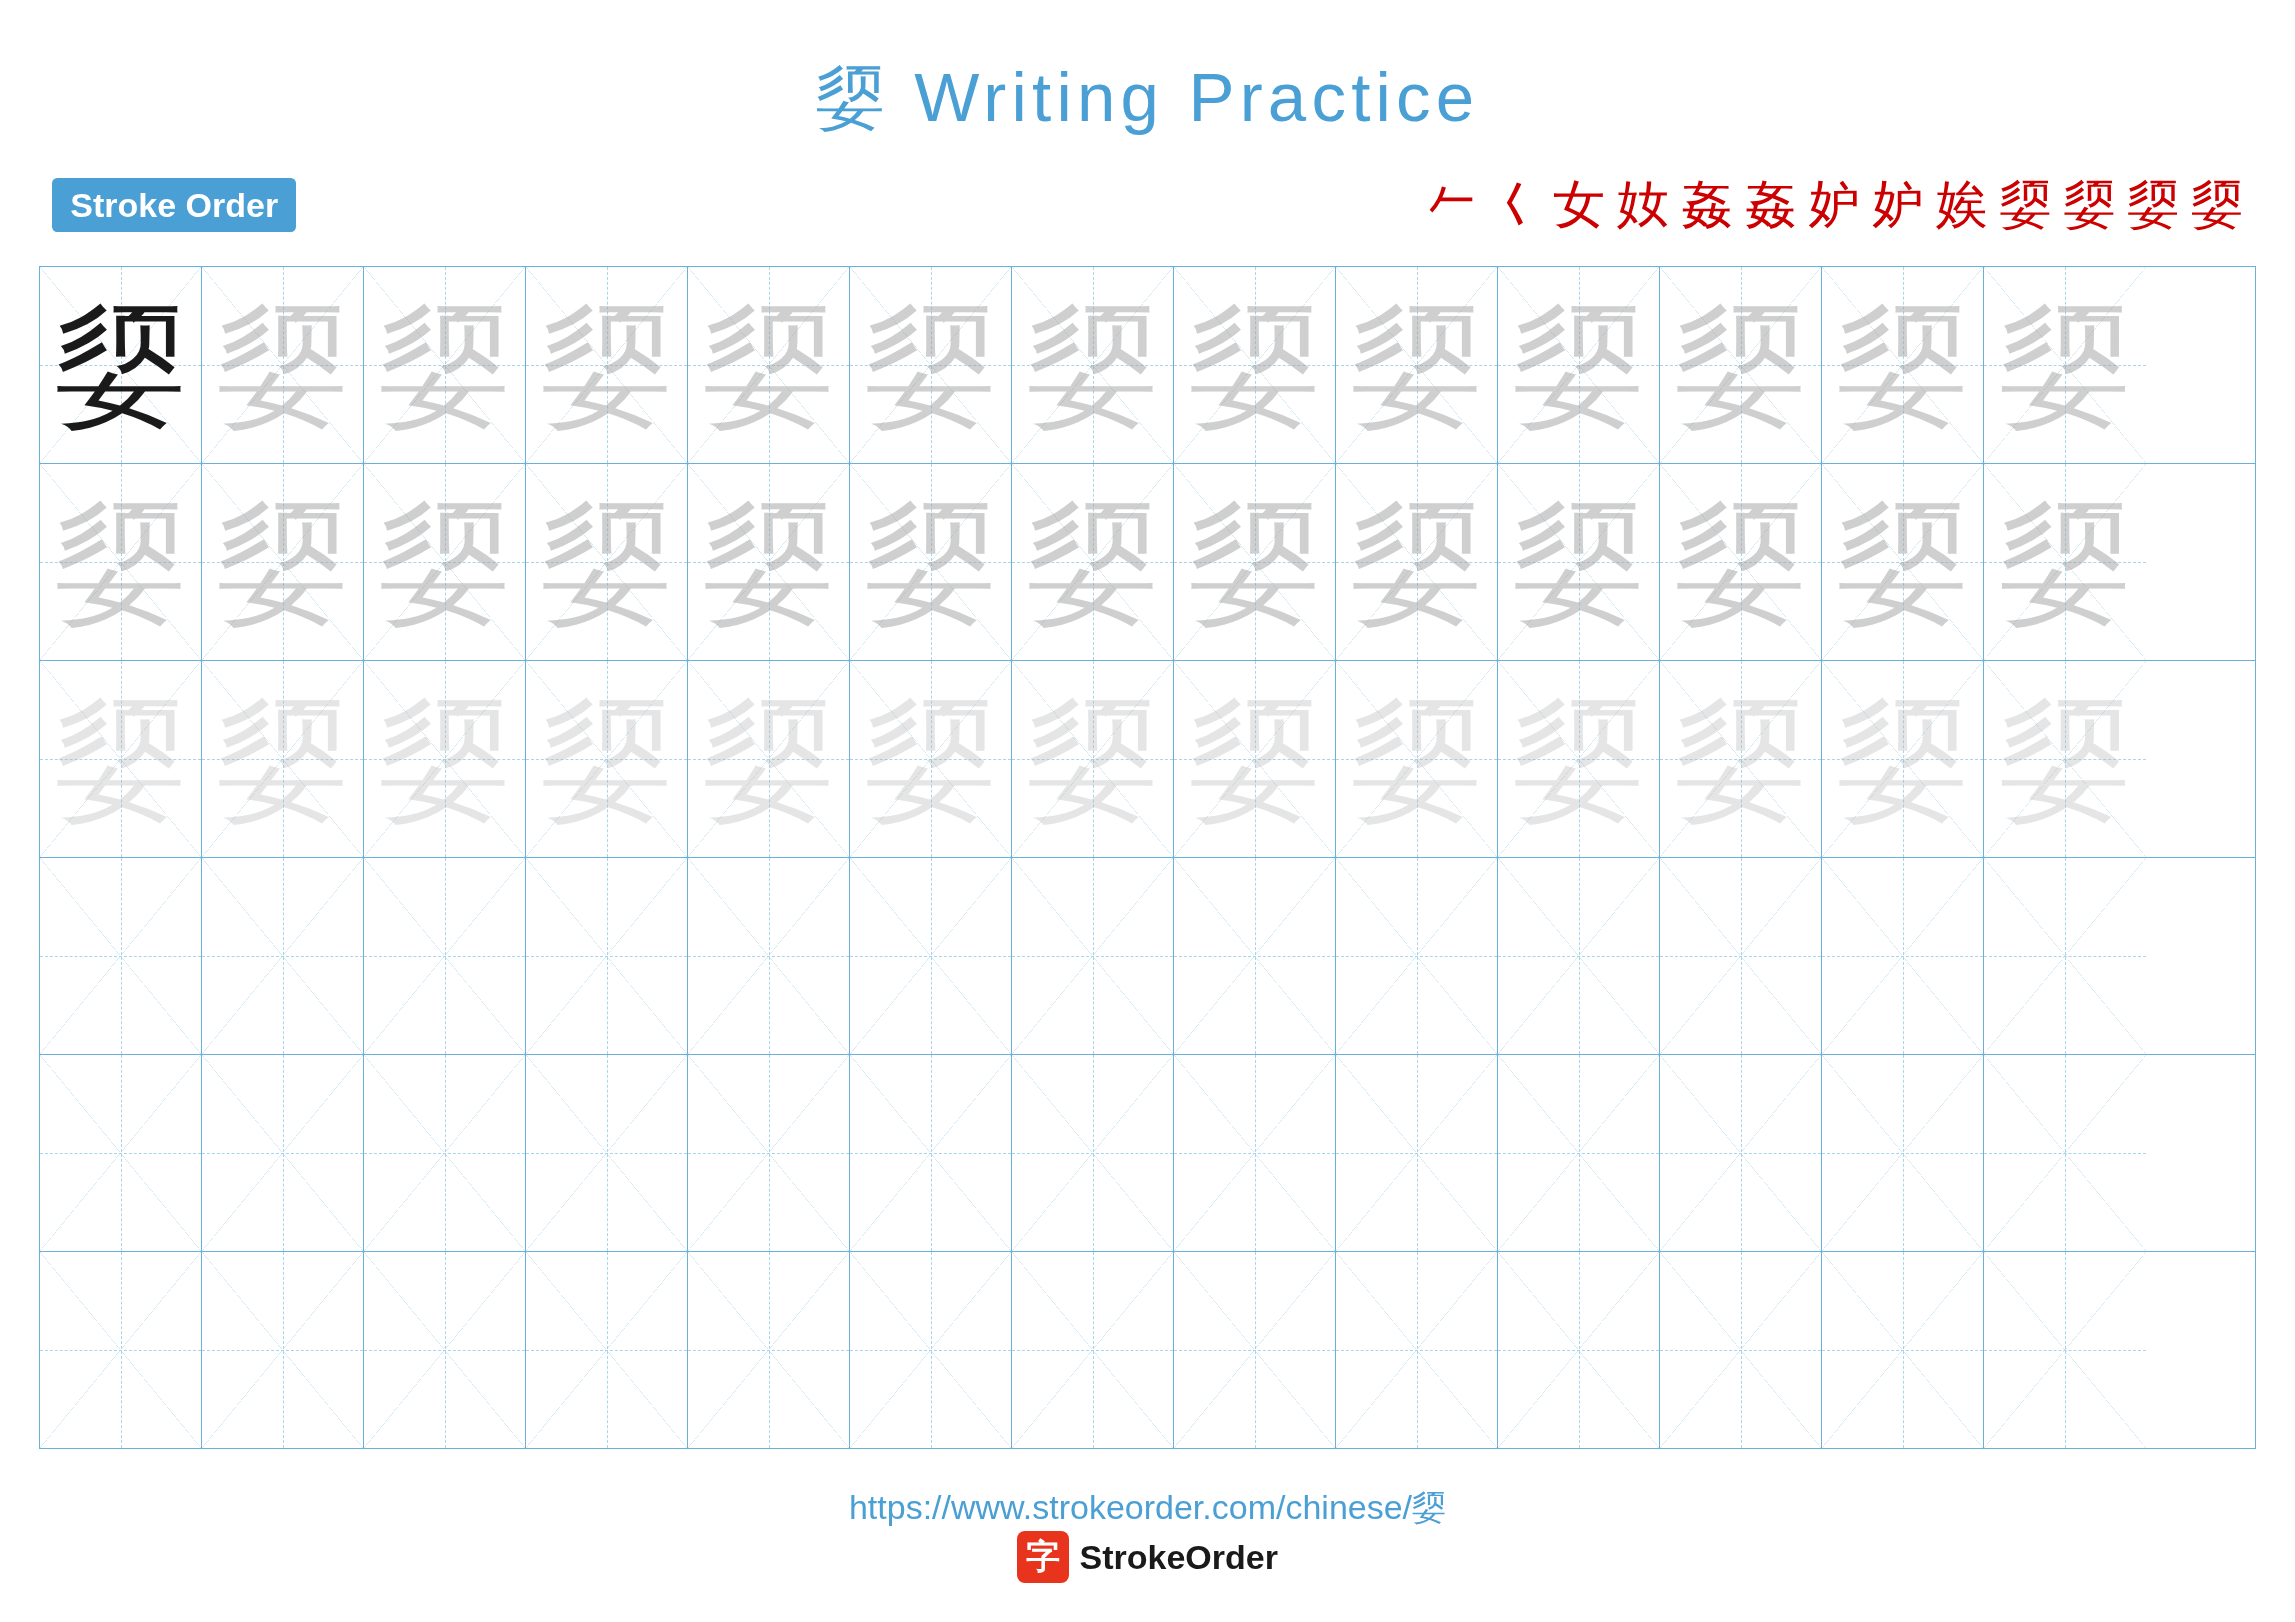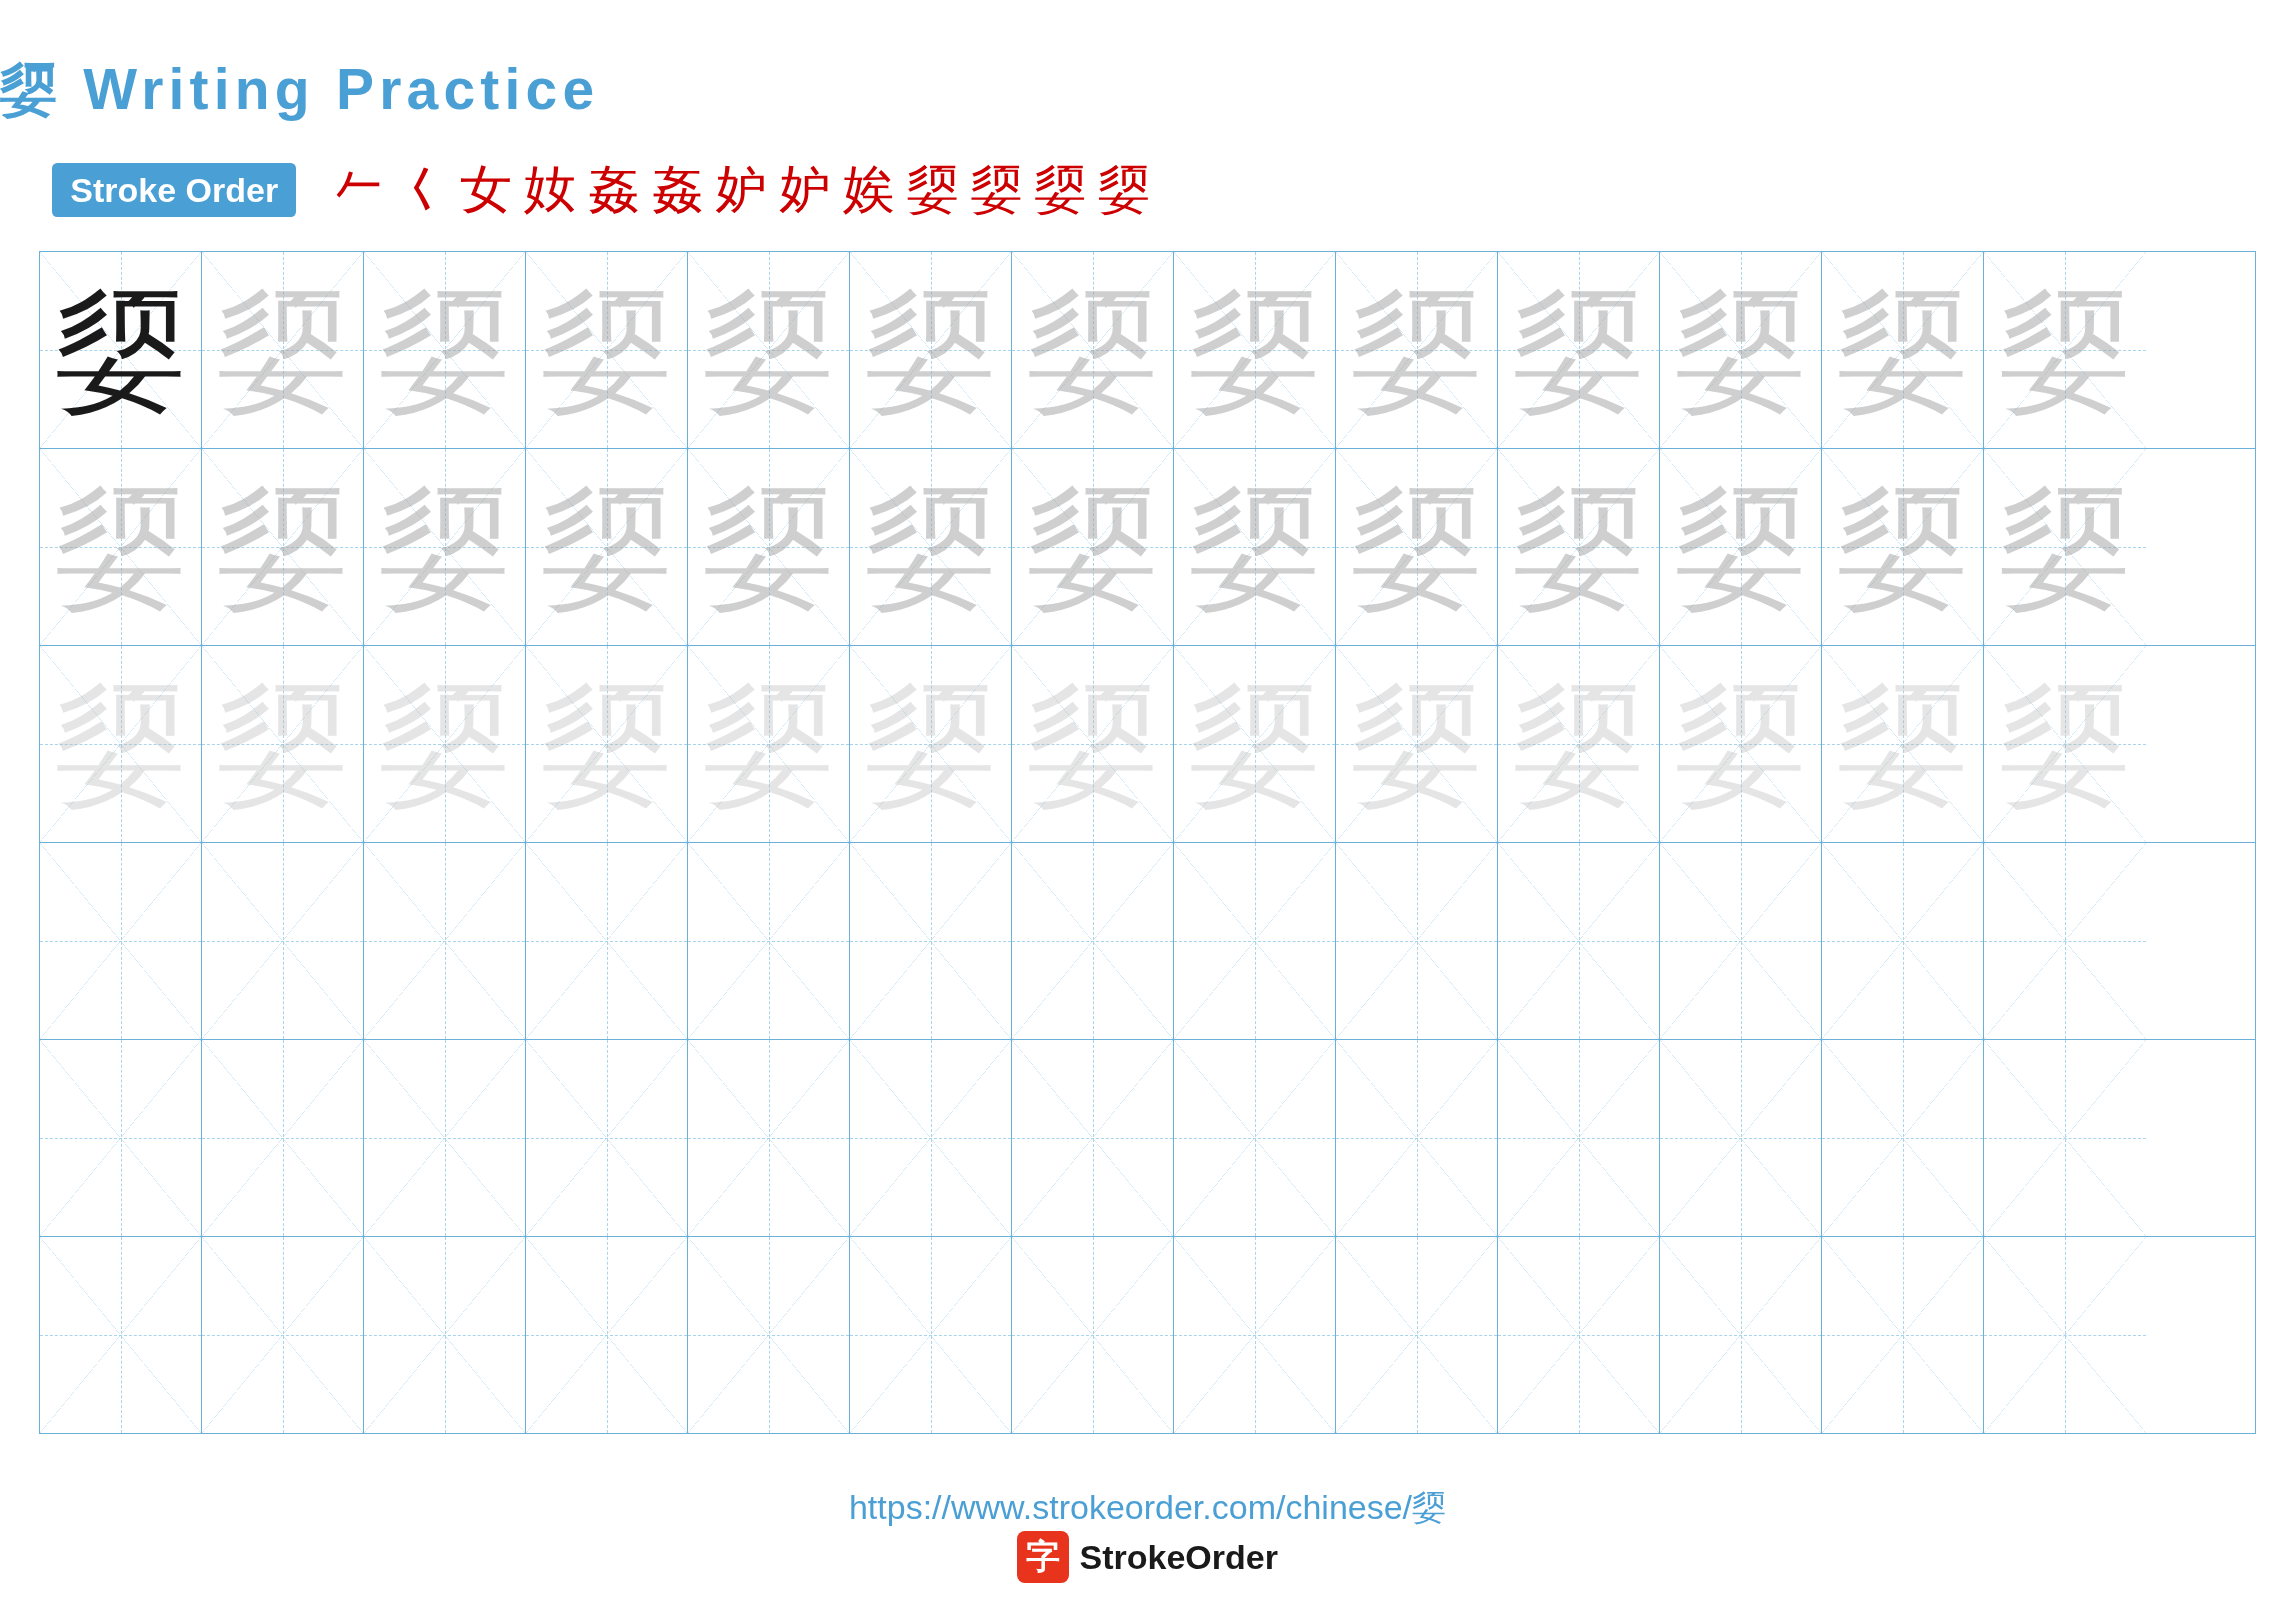--- a/index.html
+++ b/index.html
@@ -6,32 +6,34 @@
     body {
       width: 2295px;
       height: 1622px;
       background: #ffffff;
       font-family: Arial, sans-serif;
       position: relative;
       overflow: hidden;
     }
 
     .page-title {
+      text-align: center;
       padding-top: 52px;
-      font-size: 57px;
-      font-weight: bold;
+      font-size: 69px;
+      font-weight: normal;
       color: #4a9fd4;
       letter-spacing: 5.2px;
     }
 
     .stroke-order-section {
       display: flex;
       align-items: center;
       padding: 26px 52px;
       gap: 36px;
+      justify-content: space-between;
     }
 
     .stroke-order-badge {
       background: #4a9fd4;
       color: white;
       font-size: 34px;
       font-weight: bold;
       padding: 7.9px 18.3px;
       border-radius: 5.2px;
       white-space: nowrap;

